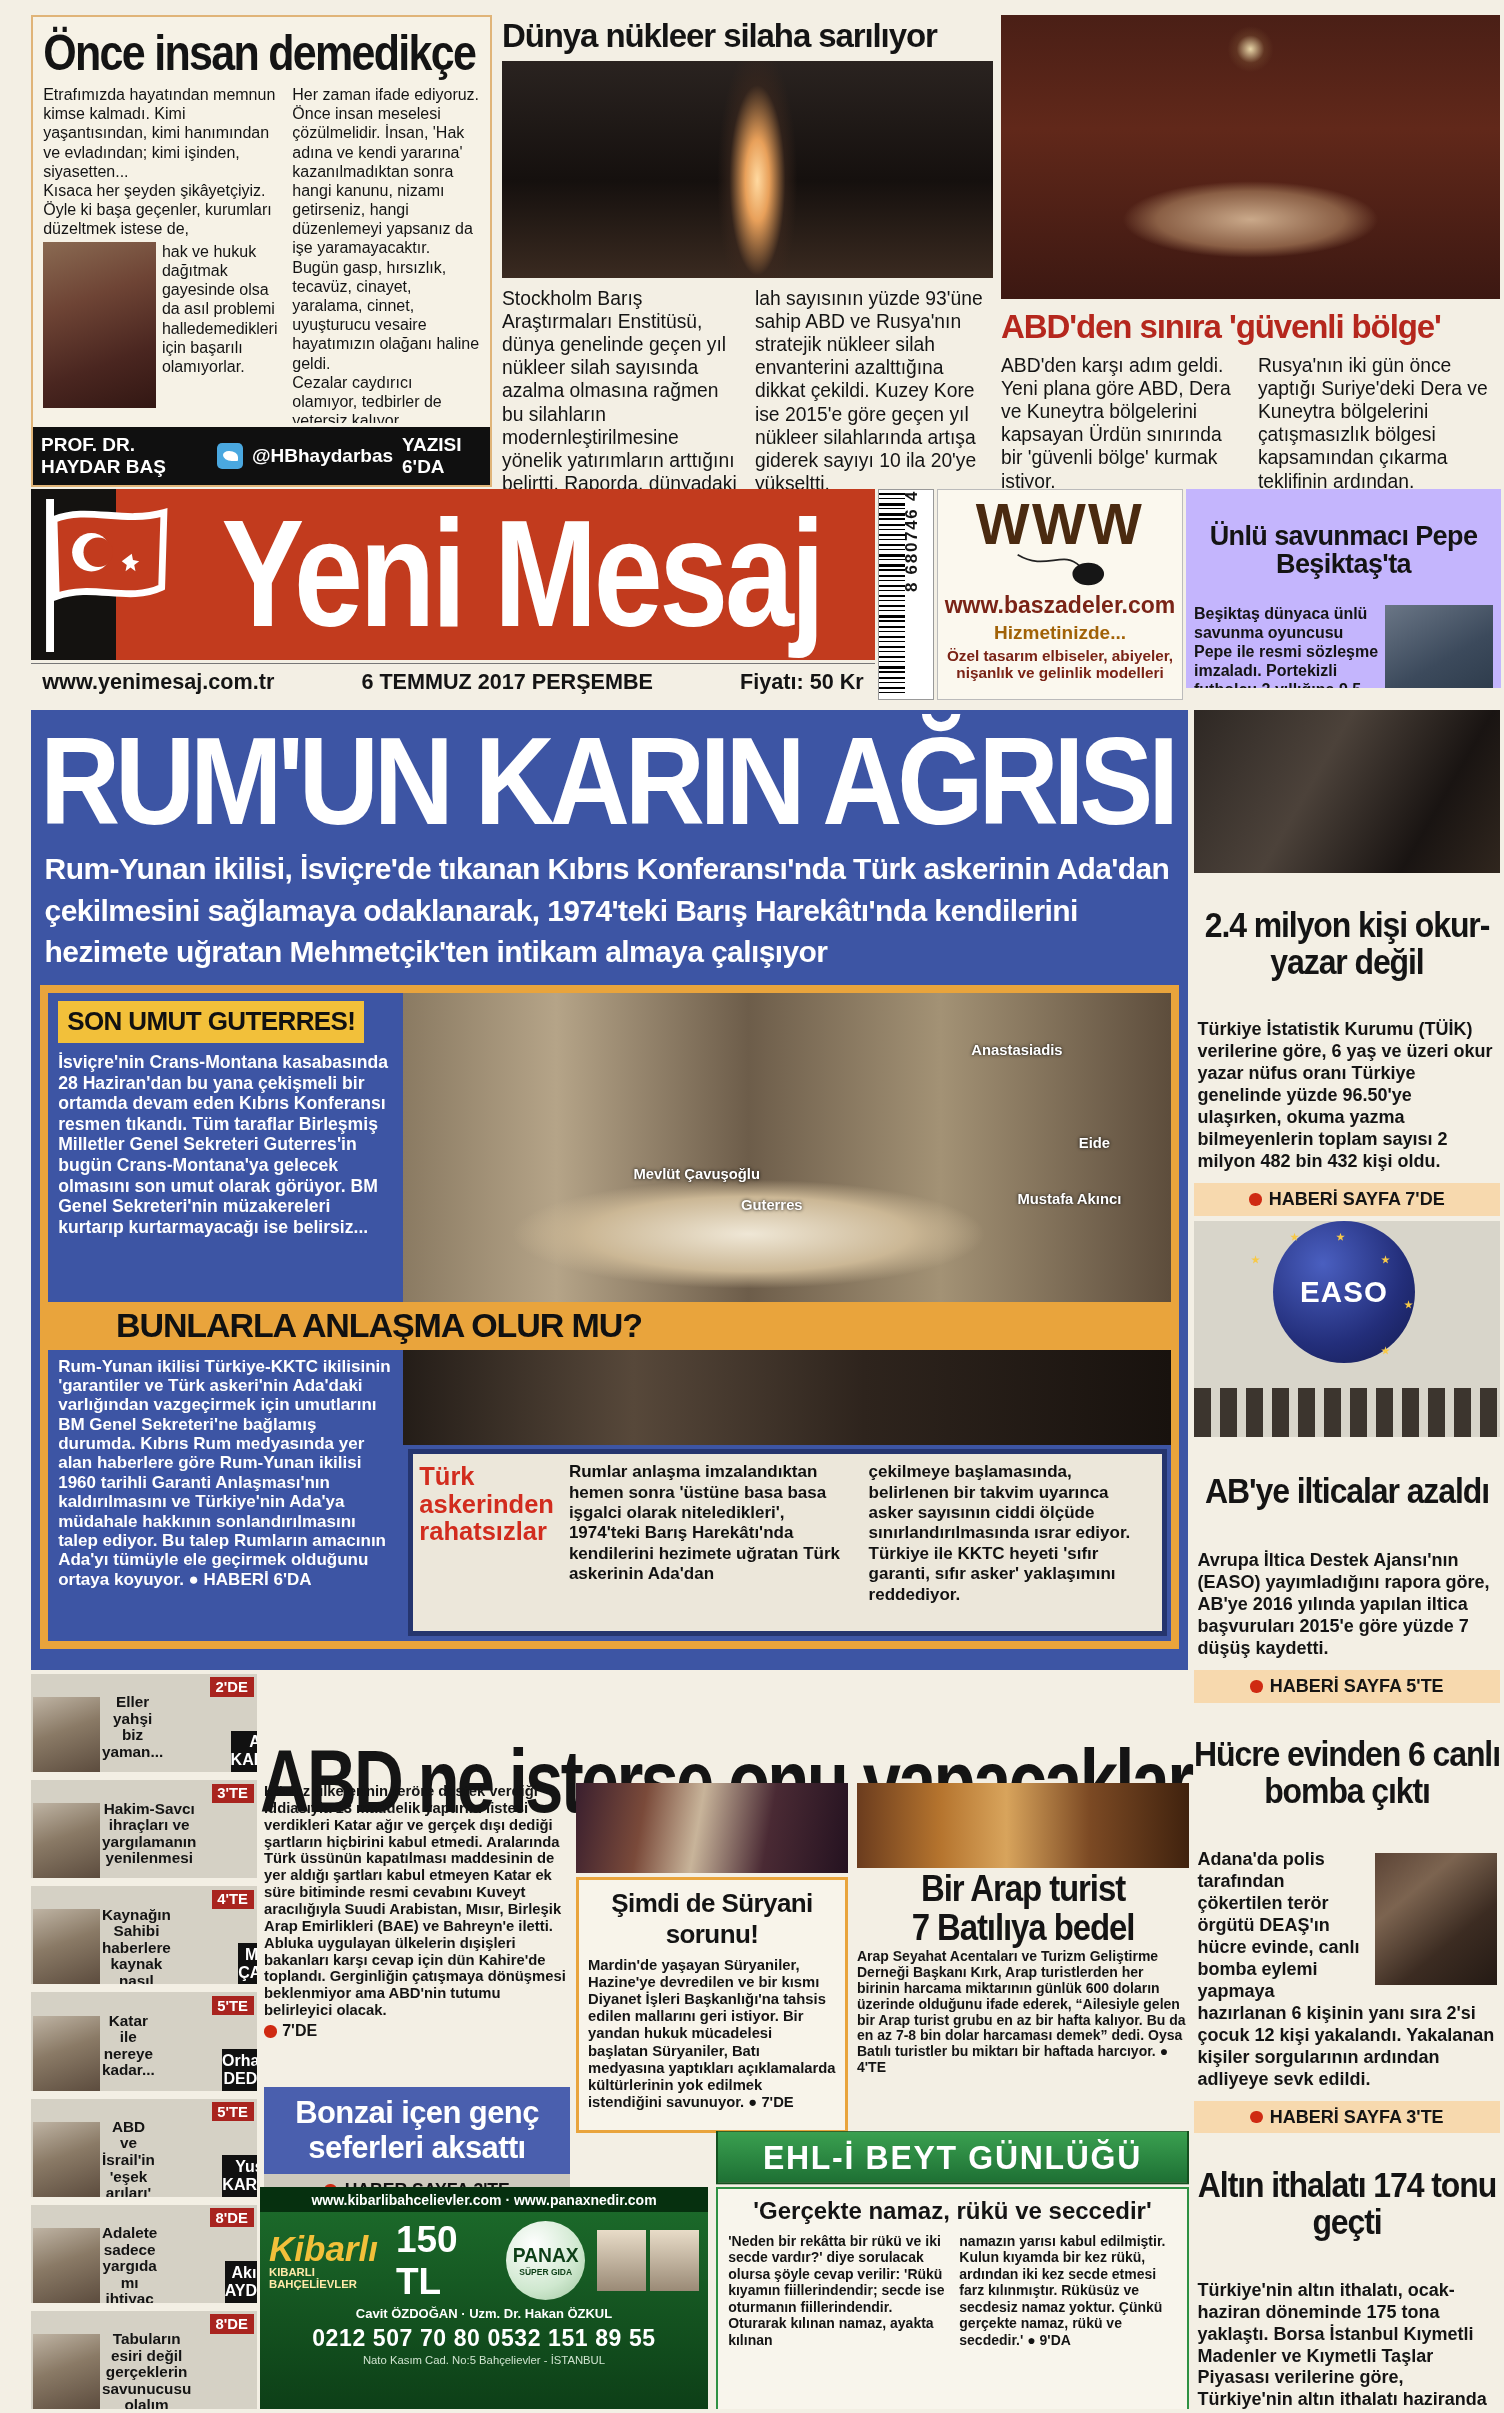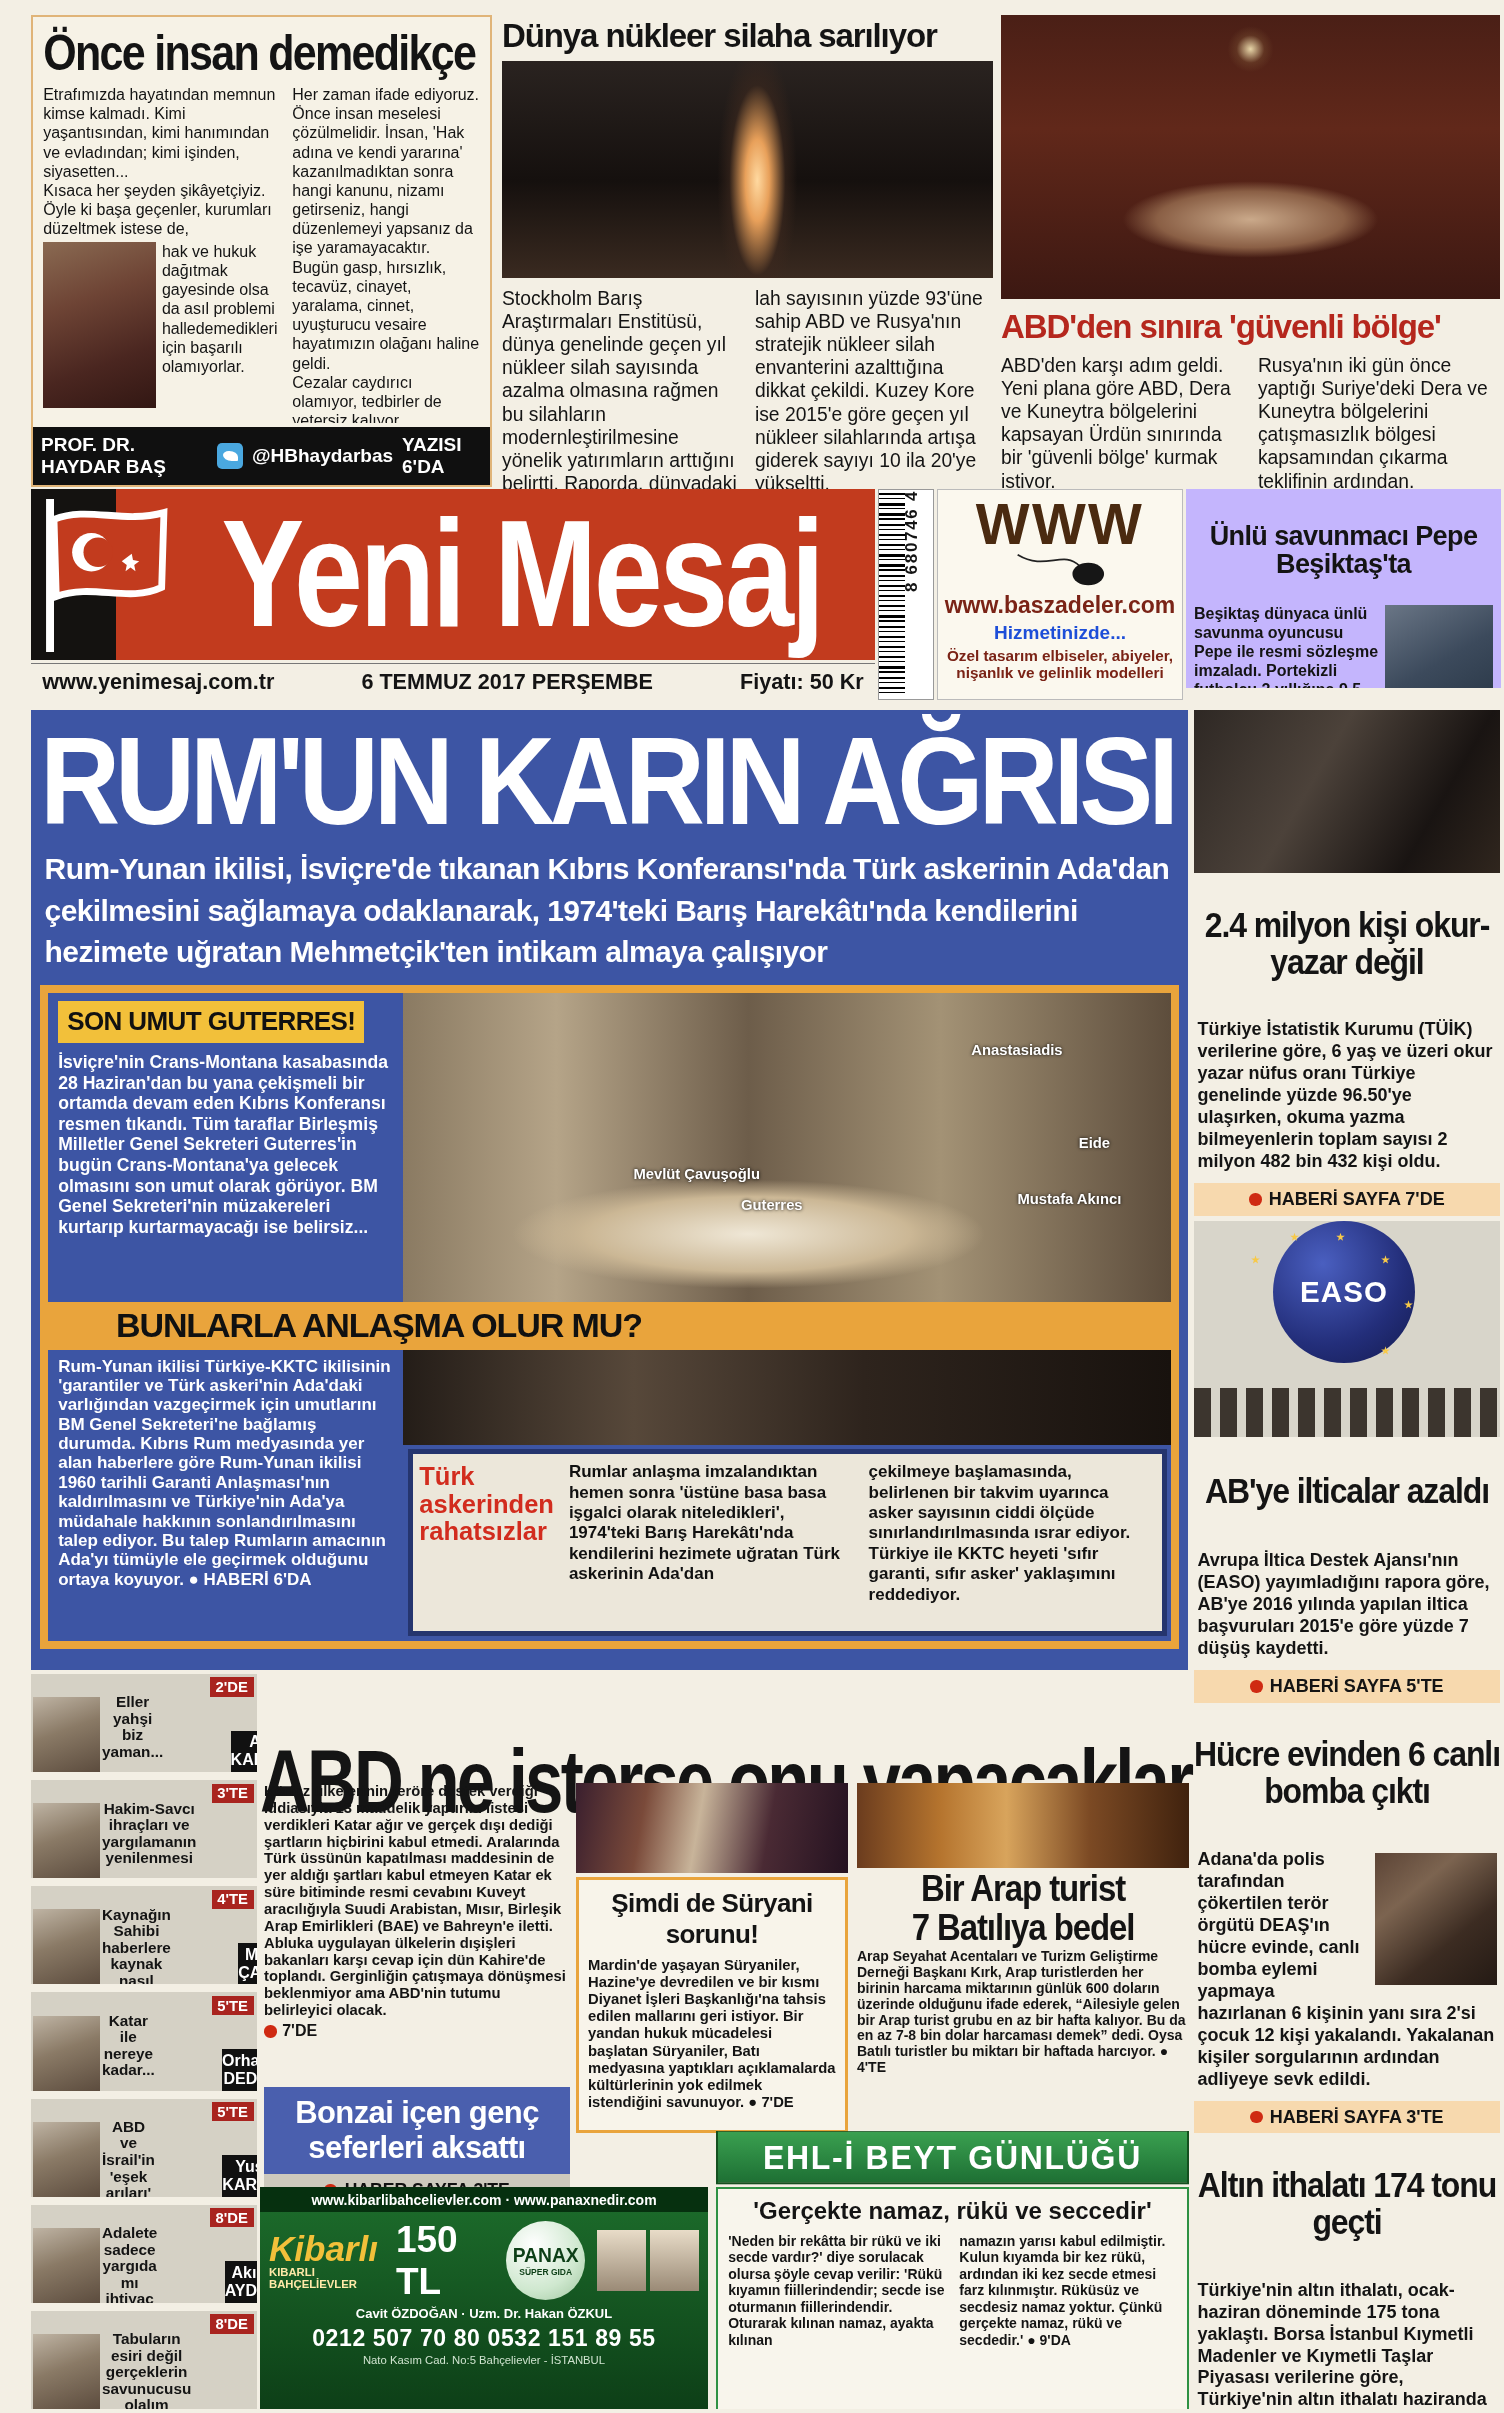--- a/index.html
+++ b/index.html
@@ -54,21 +54,21 @@
   .mh-bar{left:878px;top:489px;width:56px;height:211px;background:#fff;border:1.1px solid #999;overflow:hidden;}
   .mh-bars{position:absolute;left:0;top:3.4px;width:26px;height:204px;
            background:repeating-linear-gradient(180deg,#000 0 2.3px,#fff 2.3px 5.1px,#000 5.1px 6.2px,#fff 6.2px 10.2px);}
   .mh-num{position:absolute;left:23px;top:102px;transform:rotate(-90deg);transform-origin:left top;
           font-size:17px;font-weight:700;letter-spacing:1.7px;white-space:nowrap;}
   .mh-ad{left:937px;top:489px;width:246px;height:211px;background:#fbf8ee;border:1.1px solid #bbb;
          text-align:center;padding-top:5.7px;}
   .www-big{font-size:57px;font-weight:900;color:#4a2a10;letter-spacing:2.3px;line-height:1;}
   .mouse{margin:-3.4px auto 0;}
   .www-site{font-size:23px;font-weight:800;color:#7a2316;margin-top:-1.1px;text-align:center;}
-  .www-hiz{font-size:19px;font-weight:800;color:#1d4ed8;margin-top:2.3px;}
+  .www-hiz{font-size:19px;font-weight:800;color:#a16207;margin-top:2.3px;}
   .www-oz{font-size:15.3px;font-weight:700;color:#7a2316;margin-top:3.4px;padding:0 8px;line-height:1.15;}
   .mh-pepe{left:1186px;top:489px;width:315px;height:199px;background:#c4b5fd;padding:5.7px 8px;overflow:hidden;}
   .pepe-title{font-size:27px;font-weight:800;text-align:center;line-height:1.05;letter-spacing:-0.6px;}
   .pepe-row{display:flex;gap:6.8px;margin-top:5.7px;}
   .pepe-text{font-size:16px;line-height:1.18;font-weight:600;}
   .ph-pepe{width:108px;height:136px;flex:none;background:linear-gradient(150deg,#6a7686 0%,#3c4a5c 45%,#22303e 100%);}
 
   
   .ft{left:31px;top:710px;width:1157px;height:960px;background:#3d55a4;color:#fff;overflow:hidden;}
   .ft-head{font-size:111px;font-weight:900;letter-spacing:-5.1px;line-height:1.02;padding:8px 5.7px 0 9px;

